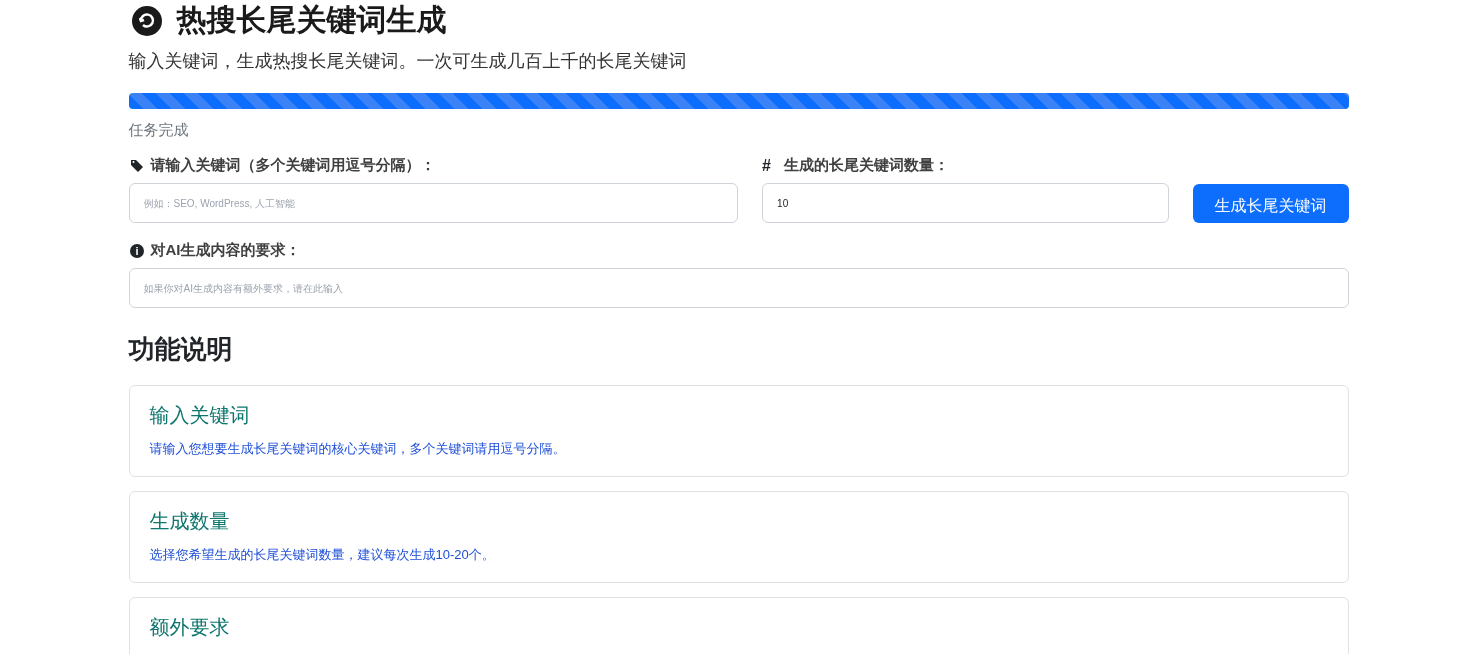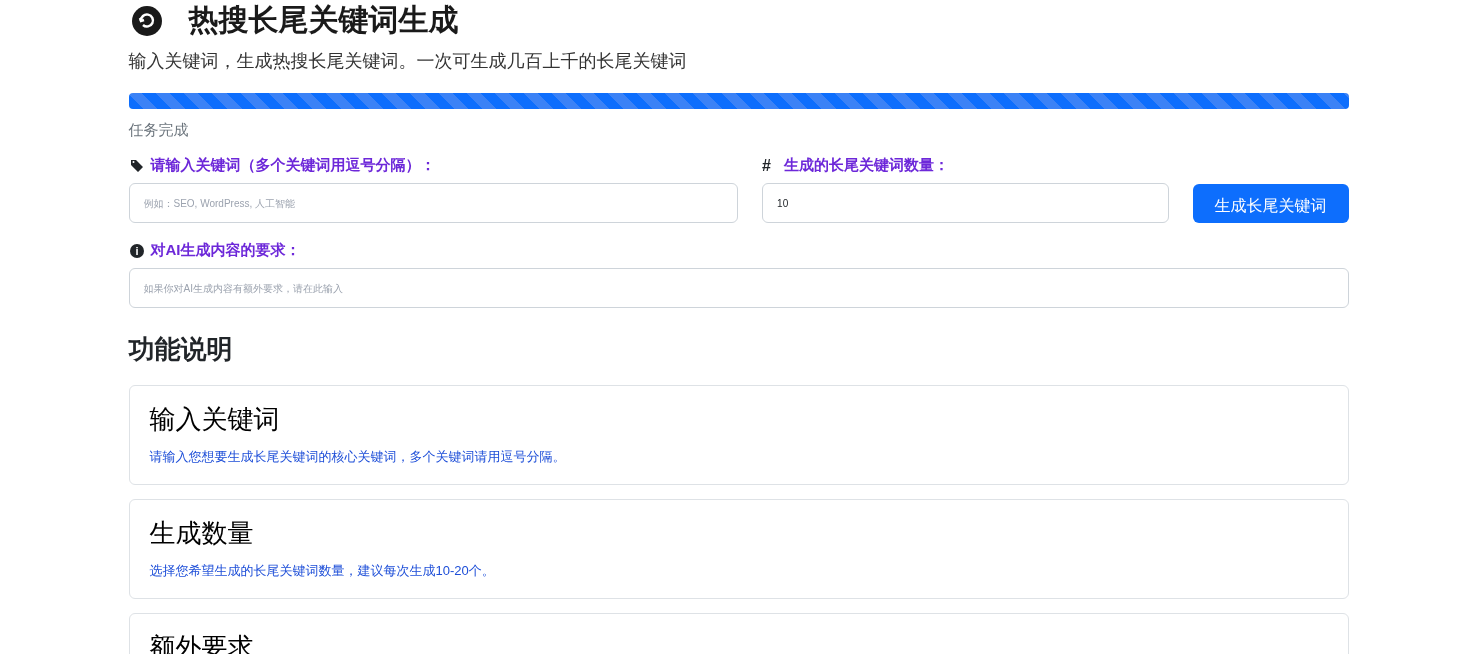--- a/index.html
+++ b/index.html
@@ -16,21 +16,21 @@
       max-width: 1260px;
       margin: 0 auto;
       padding: 0 20px;
     }
     .page-header {
       margin-bottom: 20px;
     }
     .page-title-row {
       display: flex;
       align-items: center;
-      gap: 24px;
+      gap: 12px;
       margin-bottom: 8px;
     }
     .circle-icon {
       width: 36px;
       height: 36px;
       display: inline-flex;
       align-items: center;
       justify-content: center;
     }
     .page-title {
@@ -73,21 +73,21 @@
     }
     .form-group.keyword {
       flex: 1.5;
     }
     .form-group.count {
       flex: 1;
     }
     .form-label {
       font-size: 15px;
       font-weight: 600;
-      color: #6d28d9;
+      color: #404040;
       margin-bottom: 8px;
       display: flex;
       gap: 6px;
     }
     .form-label .icon {
       display: inline-flex;
       align-items: center;
     }
     .form-input {
       height: 40px;
@@ -123,23 +123,23 @@
       color: #212529;
       margin: 20px 0 18px 0;
     }
     .card {
       border: 1px solid #dee2e6;
       border-radius: 6px;
       padding: 16px 20px;
       margin-bottom: 14px;
     }
     .card-title {
-      font-size: 26px;
+      font-size: 20px;
       font-weight: 500;
-      color: #000000;
+      color: #0f766e;
       margin-bottom: 10px;
       font-family: Liberation Mono, monospace;
     }
     .card-text {
       font-size: 13px;
       color: #1d4ed8;
       line-height: 1.6;
     }
   </style>
 </head>

